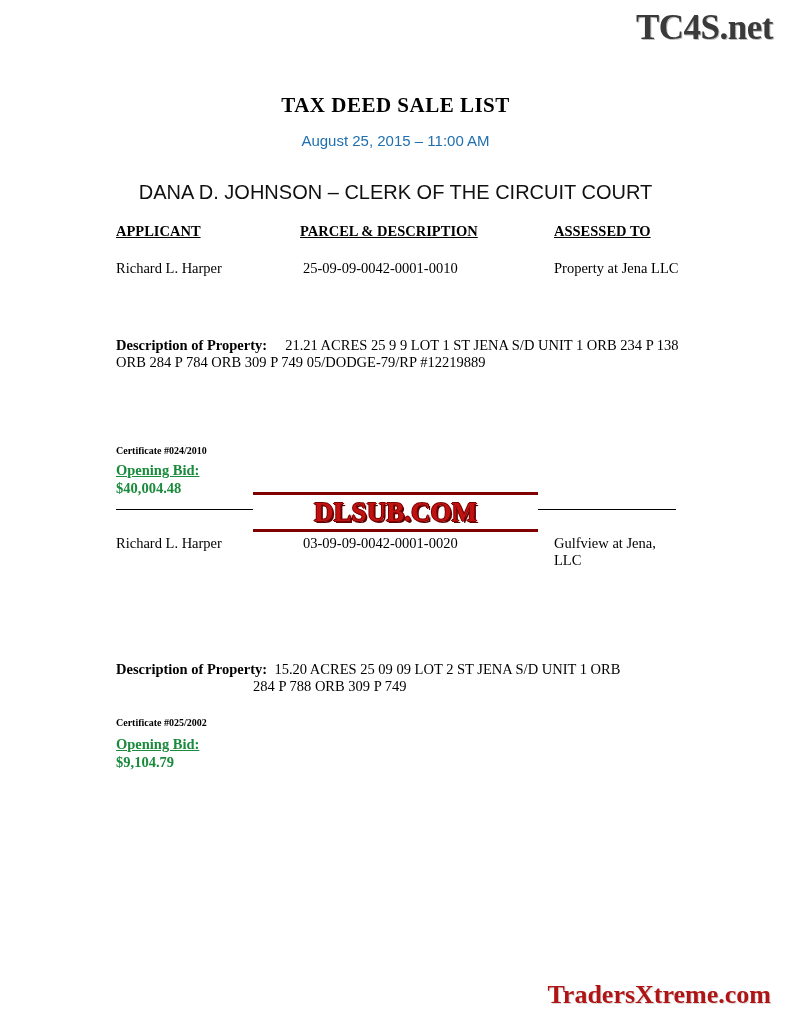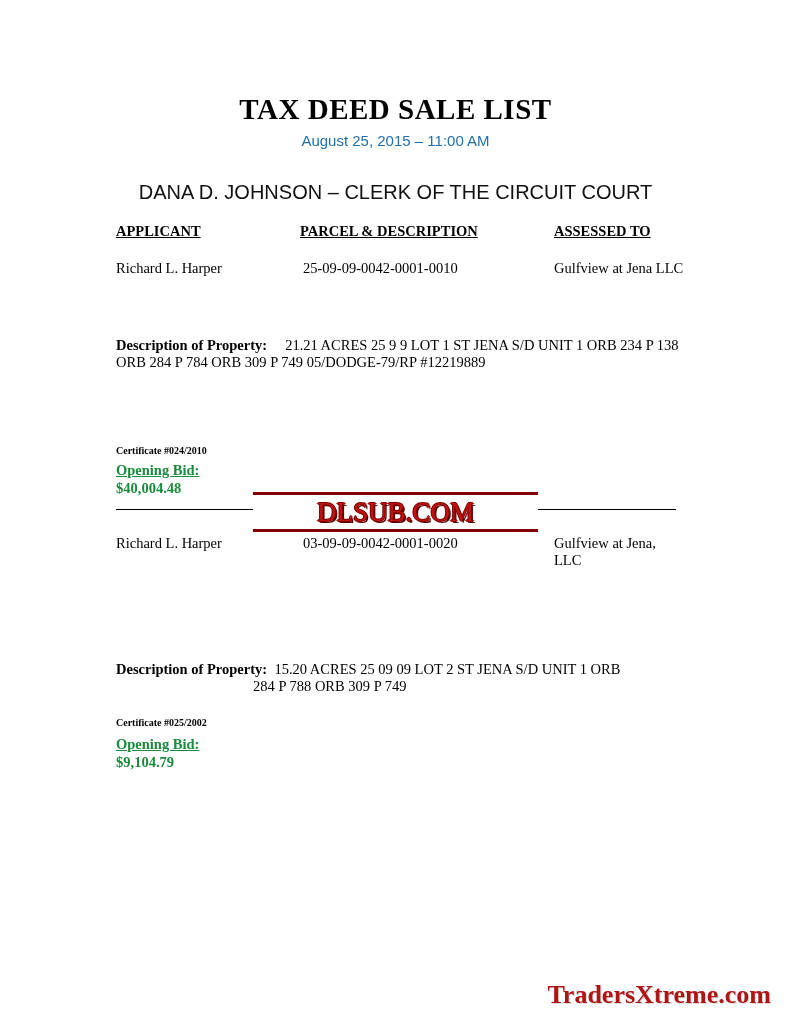--- a/index.html
+++ b/index.html
@@ -36,21 +36,21 @@
 
   
   .doc-title {
     position: absolute;
     top: 93px;
     left: 0;
     width: 791px;
     text-align: center;
     font-family: "Liberation Serif", serif;
     font-weight: bold;
-    font-size: 29px;
+    font-size: 21px;
     letter-spacing: 0.5px;
   }
   .doc-subtitle {
     position: absolute;
     top: 132px;
     left: 0;
     width: 791px;
     text-align: center;
     font-family: "Liberation Sans", sans-serif;
     font-size: 15px;
@@ -165,21 +165,21 @@
     height: 34px;
     background: #ffffff;
     border-top: 3px solid #7e0000;
     border-bottom: 3px solid #7e0000;
     display: flex;
     align-items: center;
     justify-content: center;
   }
   .watermark-center span {
     font-family: "Liberation Serif", serif;
-    font-weight: normal;
+    font-weight: bold;
     font-size: 27px;
     letter-spacing: 0px;
     color: #c01212;
     text-shadow:
       1px 0 0 #7e0000,
       -1px 0 0 #7e0000,
       0 1px 0 #7e0000,
       0 -1px 0 #7e0000,
       2px 2px 0 #5c0000;
   }
@@ -194,36 +194,37 @@
     font-size: 26px;
     color: #b01515;
     text-shadow: 1px 1px 0 #dcdcdc;
   }
 </style>
 </head>
 <body>
 
 <div class="page">
 
+  <div class="brand-top">TC4S.net</div>
 
   <div class="doc-title">TAX DEED SALE LIST</div>
   <div class="doc-subtitle">August 25, 2015 – 11:00 AM</div>
   <div class="clerk-line">DANA D. JOHNSON – CLERK OF THE CIRCUIT COURT</div>
 
   <div class="col-headers">
     <span class="ch-applicant">APPLICANT</span>
     <span class="ch-parcel">PARCEL &amp; DESCRIPTION</span>
     <span class="ch-assessed">ASSESSED TO</span>
   </div>
 
   <div class="entry" style="top:260px;">
     <div class="row-main">
       <div class="cell cell-applicant">Richard L. Harper</div>
       <div class="cell cell-parcel">25-09-09-0042-0001-0010</div>
-      <div class="cell cell-assessed">Gulfview at Jena LLC</div>
+      <div class="cell cell-assessed">Property at Jena LLC</div>
     </div>
   </div>
 
   <div class="desc" style="top:337px;">
     <b>Description of Property:</b><span class="gap"></span><span>21.21 ACRES 25 9 9 LOT 1 ST JENA S/D UNIT 1 ORB 234 P 138 ORB 284 P 784 ORB 309 P 749 05/DODGE-79/RP #12219889</span>
   </div>
 
   <div class="cert" style="top:445px;">Certificate #024/2010</div>
   <div class="bid-label" style="top:462px;">Opening Bid:</div>
   <div class="bid-amount" style="top:480px;">$40,004.48</div>

